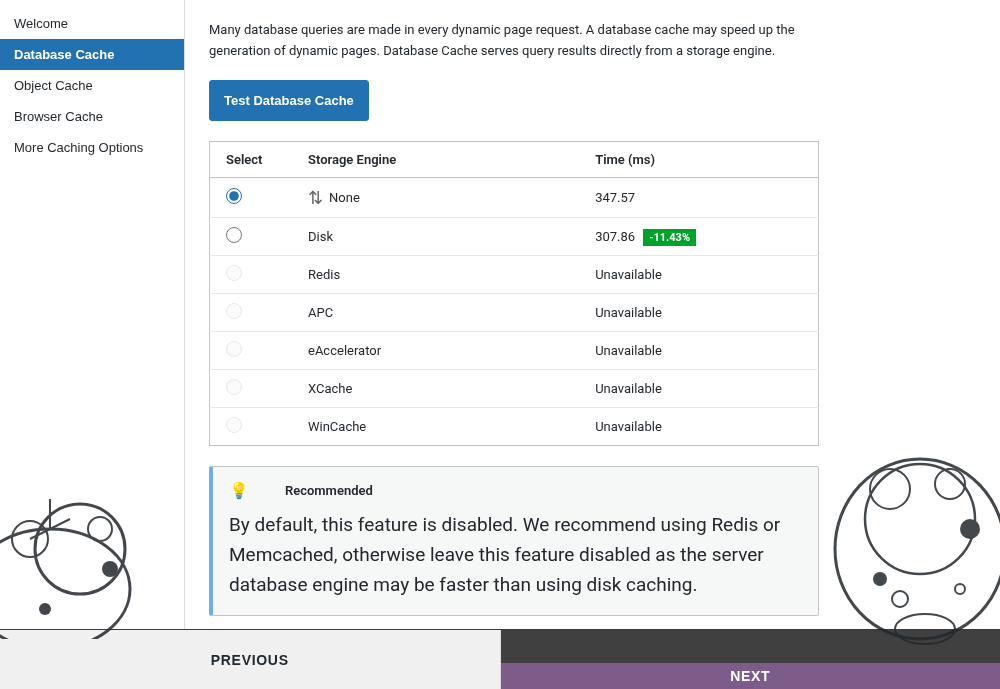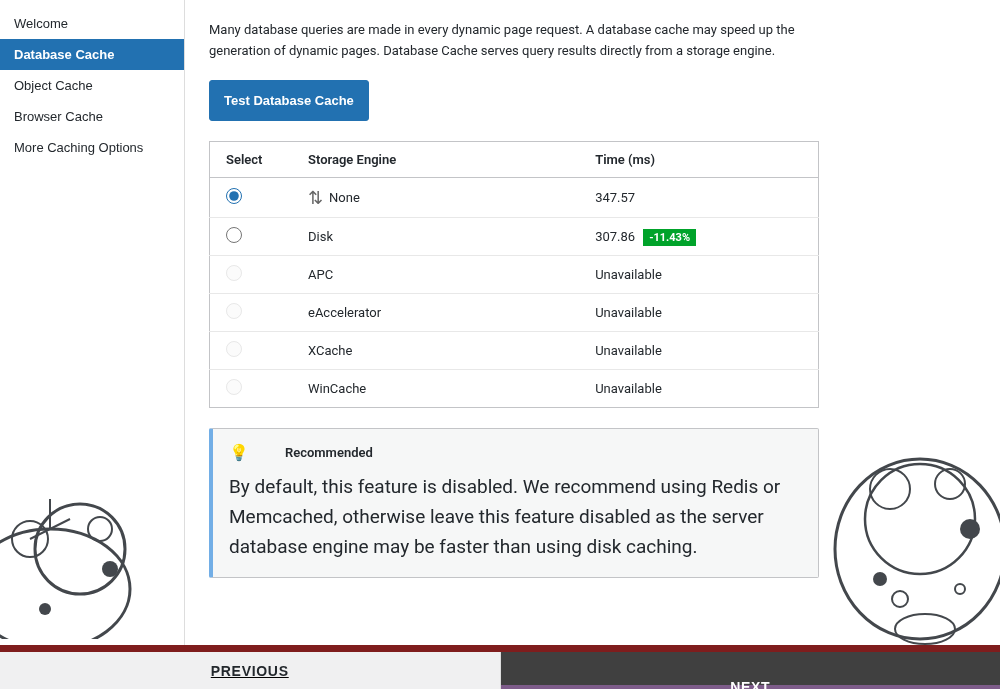--- a/index.html
+++ b/index.html
@@ -206,24 +206,23 @@
       bottom: 40px;
       right: -10px;
       width: 190px;
       height: 220px;
       opacity: 0.85;
     }
 
     
     .footer {
       display: flex;
-      height: 44px;
-      border-top: 7px solid #7f1d1d;
+      height: 60px;
+      border-top: 1px solid #7f1d1d;
       flex-shrink: 0;
-      text-decoration: underline;
     }
 
     .footer-btn {
       flex: 1;
       display: flex;
       align-items: center;
       justify-content: center;
       font-size: 14px;
       font-weight: 700;
       letter-spacing: 0.05em;
@@ -292,20 +291,25 @@
               </td>
               <td><span>347.57</span></td>
             </tr>
             <tr>
               <td><input type="radio" name="storage-engine" class="radio-input" style=""></td>
               <td><span>Disk</span></td>
               <td><span>307.86</span><span class="badge-green">-11.43%</span></td>
             </tr>
             <tr>
               <td><input type="radio" name="storage-engine" class="radio-disabled" disabled="" style=""></td>
+              <td><span>Redis</span></td>
+              <td><span>Unavailable</span></td>
+            </tr>
+            <tr>
+              <td><input type="radio" name="storage-engine" class="radio-disabled" disabled="" style=""></td>
               <td><span>APC</span></td>
               <td><span>Unavailable</span></td>
             </tr>
             <tr>
               <td><input type="radio" name="storage-engine" class="radio-disabled" disabled="" style=""></td>
               <td><span>eAccelerator</span></td>
               <td><span>Unavailable</span></td>
             </tr>
             <tr>
               <td><input type="radio" name="storage-engine" class="radio-disabled" disabled="" style=""></td>

